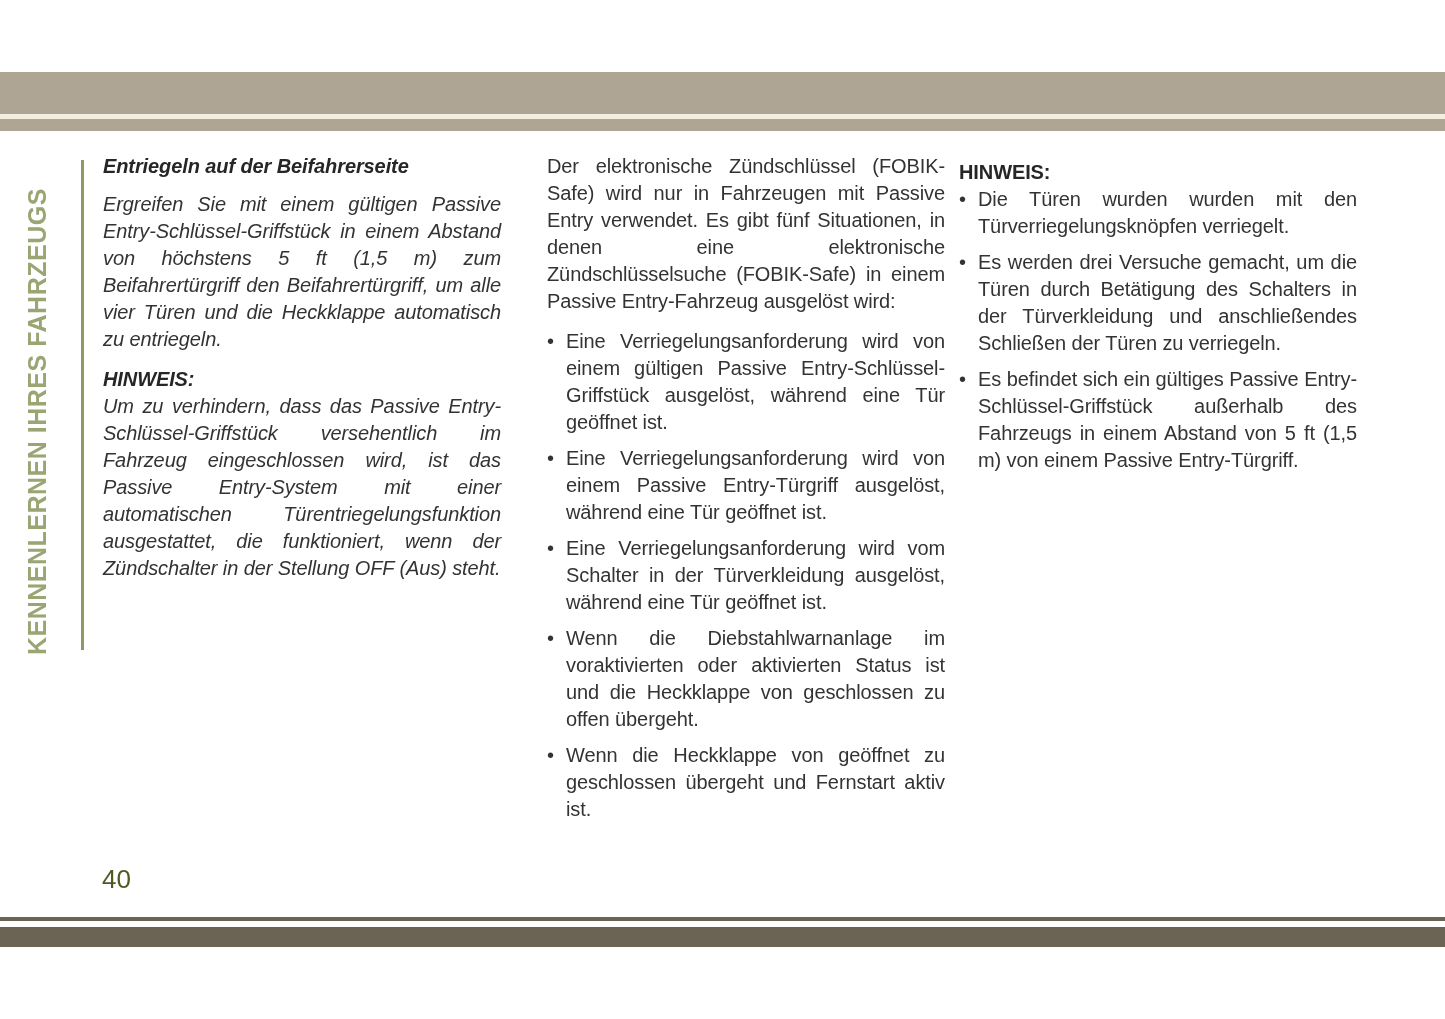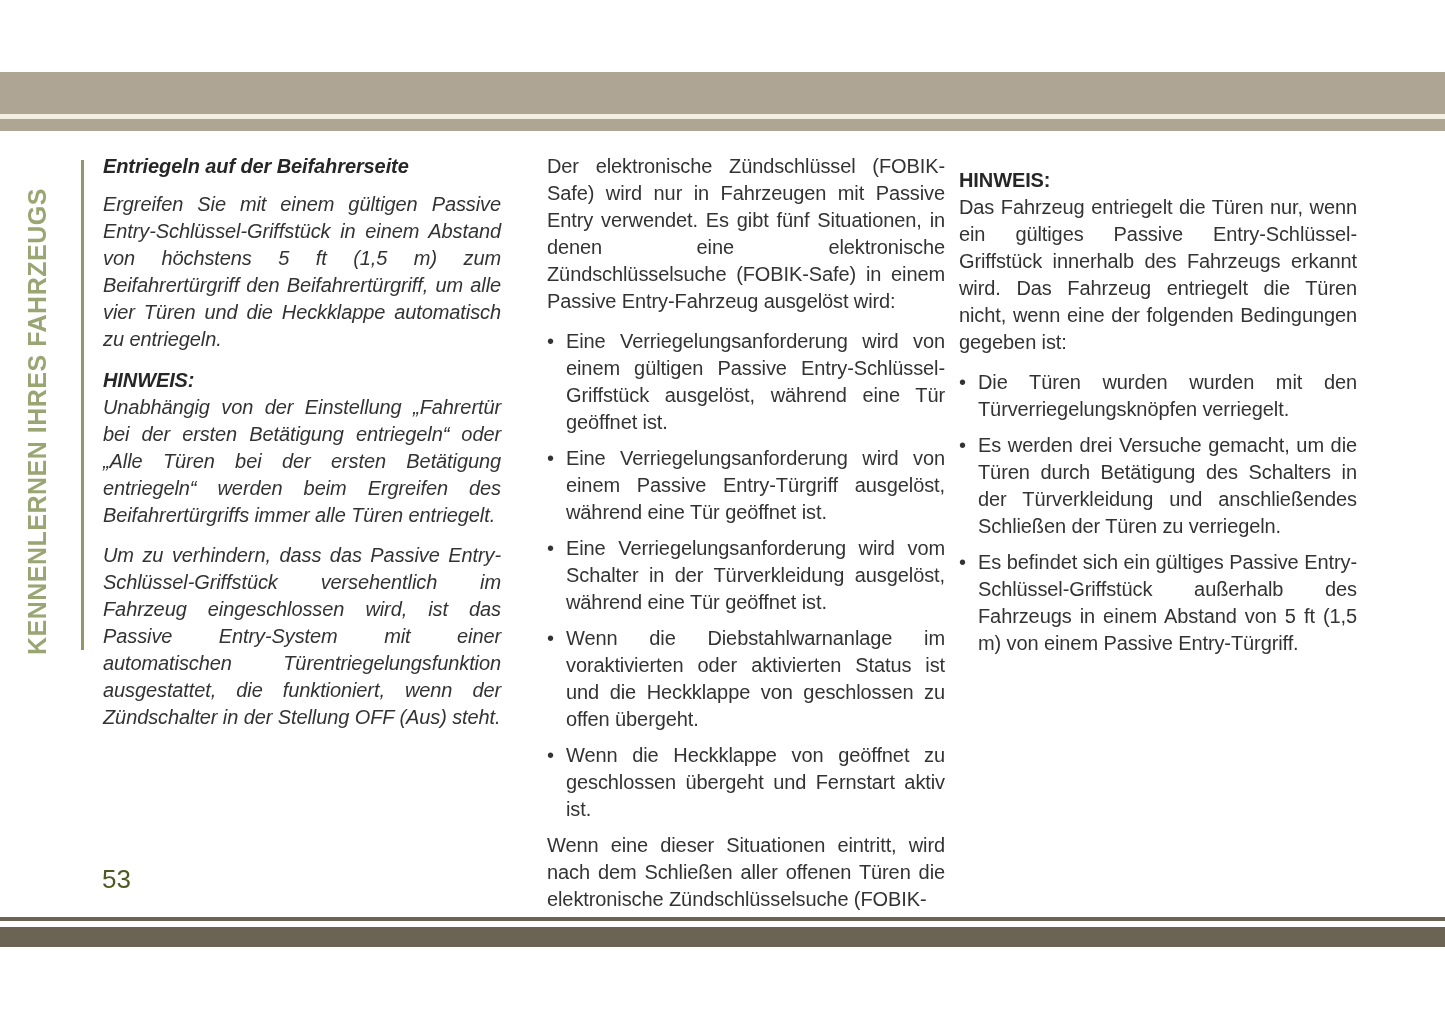--- a/index.html
+++ b/index.html
@@ -37,21 +37,21 @@
   }
 
   
   .col { position: absolute; top: 153px; width: 398px; font-size: 20px; line-height: 27px; text-align: justify; letter-spacing: -0.1px; hyphens: auto; }
   .col-1 { left: 103px; font-style: italic; }
   .col-2 { left: 531px; margin-left: 16px; }
   .col-3 { left: 959px; }
 
   .head  { font-weight: bold; color: #262626; margin-bottom: 11px; }
   .head-multi { font-weight: bold; color: #262626; margin: 14px 0 11px 0; }
-  .note-label { font-weight: bold; color: #262626; margin-top: 14px; text-align: left; }
+  .note-label { font-weight: bold; color: #262626; margin-top: 6px; text-align: left; }
   .para { margin-bottom: 13px; }
 
   ul.bullets { list-style: none; margin: 0 0 2px 0; }
   ul.bullets li { position: relative; padding-left: 19px; margin-bottom: 9px; }
   ul.bullets li .marker { position: absolute; left: 0; top: 0; }
 
   .page-number {
     position: absolute;
     left: 102px; top: 864px;
     font-size: 26px;
@@ -67,21 +67,20 @@
 <div class="band rule-dark"></div>
 <div class="band band-dark"></div>
 
 <div class="side-title">KENNENLERNEN IHRES FAHRZEUGS</div>
 <div class="side-rule"></div>
 
 <div class="col col-1">
   <div class="head">Entriegeln auf der Beifahrerseite</div>
   <div class="para">Ergreifen Sie mit einem gültigen Passive Entry-Schlüssel-Griffstück in einem Abstand von höchstens 5 ft (1,5 m) zum Beifahrertürgriff den Beifahrertürgriff, um alle vier Türen und die Heckklappe automatisch zu entriegeln.</div>
   <div class="note-label">HINWEIS:</div>
-  <div class="para">Unabhängig von der Einstellung „Fahrertür bei der ersten Betätigung entriegeln“ oder „Alle Türen bei der ersten Betätigung entriegeln“ werden beim Ergreifen des Beifahrertürgriffs immer alle Türen entriegelt.</div>
   <div class="para">Um zu verhindern, dass das Passive Entry-Schlüssel-Griffstück versehentlich im Fahrzeug eingeschlossen wird, ist das Passive Entry-System mit einer automatischen Türentriegelungsfunktion ausgestattet, die funktioniert, wenn der Zündschalter in der Stellung OFF (Aus) steht.</div>
 </div>
 
 <div class="col col-2">
   <div class="para">Der elektronische Zündschlüssel (FOBIK-Safe) wird nur in Fahrzeugen mit Passive Entry verwendet. Es gibt fünf Situationen, in denen eine elektronische Zündschlüsselsuche (FOBIK-Safe) in einem Passive Entry-Fahrzeug ausgelöst wird:</div>
   <ul class="bullets">
     <li>
       <span class="marker">•</span>
       <span>Eine Verriegelungsanforderung wird von einem gültigen Passive Entry-Schlüssel-Griffstück ausgelöst, während eine Tür geöffnet ist.</span>
     </li>
@@ -95,35 +94,33 @@
     </li>
     <li>
       <span class="marker">•</span>
       <span>Wenn die Diebstahlwarnanlage im voraktivierten oder aktivierten Status ist und die Heckklappe von geschlossen zu offen übergeht.</span>
     </li>
     <li>
       <span class="marker">•</span>
       <span>Wenn die Heckklappe von geöffnet zu geschlossen übergeht und Fernstart aktiv ist.</span>
     </li>
   </ul>
-  <div class="para">Wenn eine dieser Situationen eintritt, wird nach dem Schließen aller offenen Türen die elektronische Zündschlüsselsuche (FOBIK-</div>
 </div>
 
 <div class="col col-3">
   <div class="note-label">HINWEIS:</div>
-  <div class="para">Das Fahrzeug entriegelt die Türen nur, wenn ein gültiges Passive Entry-Schlüssel-Griffstück innerhalb des Fahrzeugs erkannt wird. Das Fahrzeug entriegelt die Türen nicht, wenn eine der folgenden Bedingungen gegeben ist:</div>
   <ul class="bullets">
     <li>
       <span class="marker">•</span>
       <span>Die Türen wurden wurden mit den Türverriegelungsknöpfen verriegelt.</span>
     </li>
     <li>
       <span class="marker">•</span>
       <span>Es werden drei Versuche gemacht, um die Türen durch Betätigung des Schalters in der Türverkleidung und anschließendes Schließen der Türen zu verriegeln.</span>
     </li>
     <li>
       <span class="marker">•</span>
       <span>Es befindet sich ein gültiges Passive Entry-Schlüssel-Griffstück außerhalb des Fahrzeugs in einem Abstand von 5 ft (1,5 m) von einem Passive Entry-Türgriff.</span>
     </li>
   </ul>
 </div>
 
-<div class="page-number">53</div>
+<div class="page-number">40</div>
 
 </body></html>

